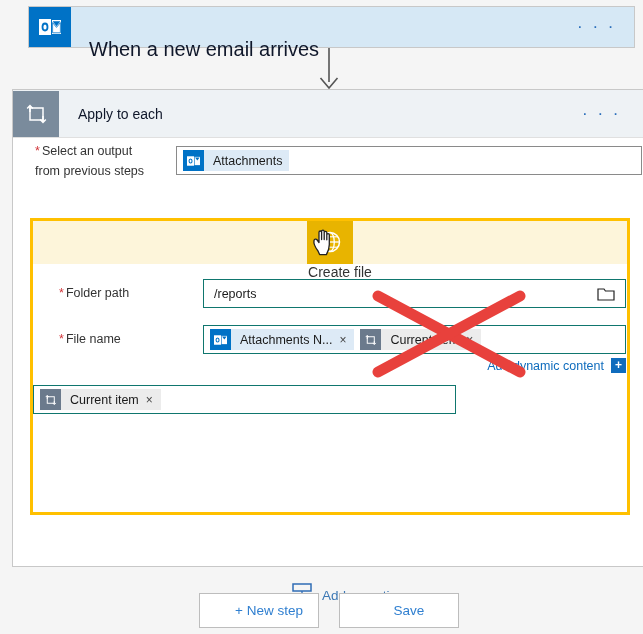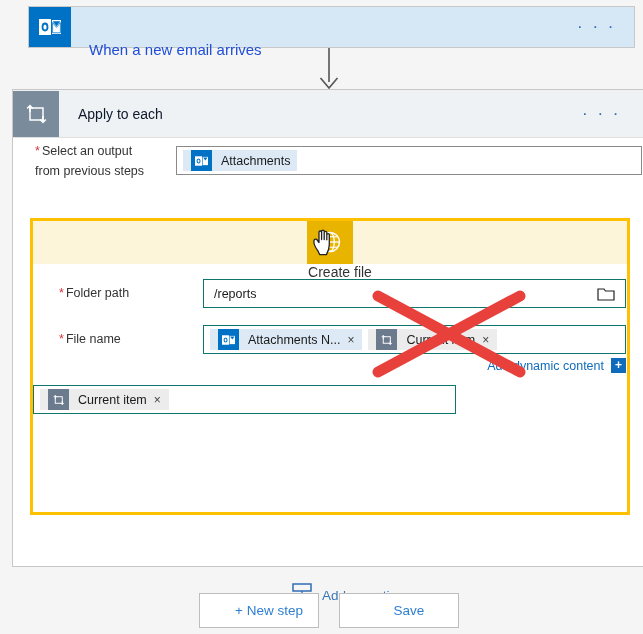--- a/index.html
+++ b/index.html
@@ -34,22 +34,22 @@
     width: 42px;
     height: 40px;
     background: #0072c6;
     display: flex;
     align-items: center;
     justify-content: center;
     flex: 0 0 auto;
   }
   .trigger-title {
     margin-left: 18px;
-    font-size: 15px;
-    color: #1d4ed8;
+    font-size: 20px;
+    color: #0f172a;
     white-space: nowrap;
     margin-top: 44px;
   }
   .ellipsis {
     margin-left: auto;
     margin-right: 18px;
     letter-spacing: 2.5px;
     font-size: 17px;
     line-height: 8px;
     color: #2a6ebb;
@@ -148,21 +148,20 @@
   }
   .token {
     display: inline-flex;
     align-items: center;
     height: 21px;
     background: #ddeaf6;
     margin-left: 6px;
     font-size: 12.5px;
     color: #1a1a1a;
     white-space: nowrap;
-    padding-left: 8px;
   }
   .token-icon {
     width: 21px;
     height: 21px;
     background: #0072c6;
     display: inline-flex;
     align-items: center;
     justify-content: center;
     flex: 0 0 auto;
   }

